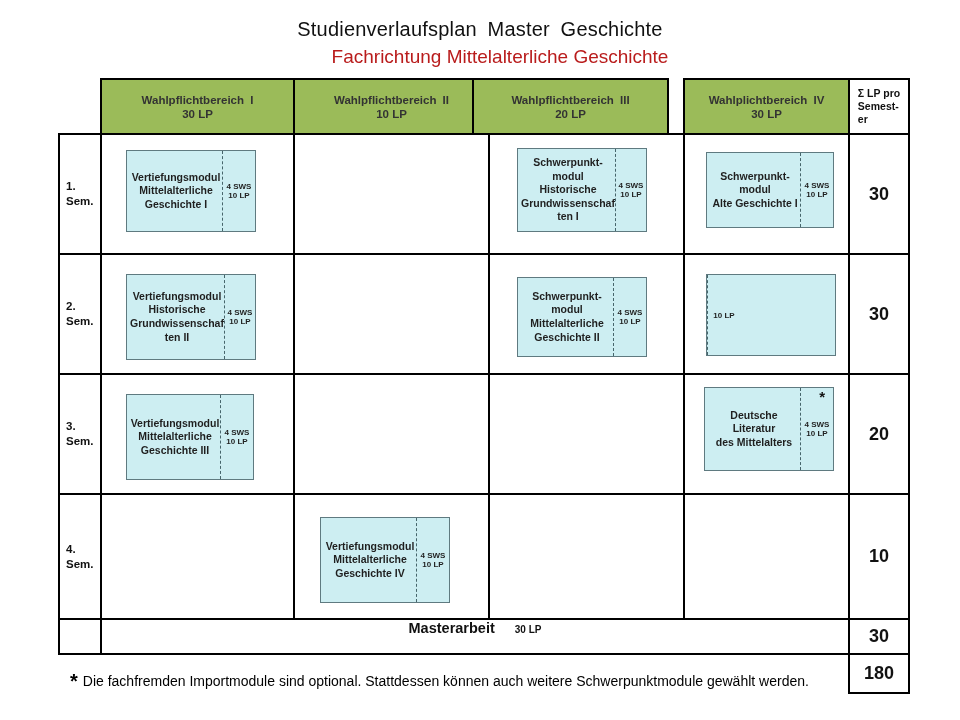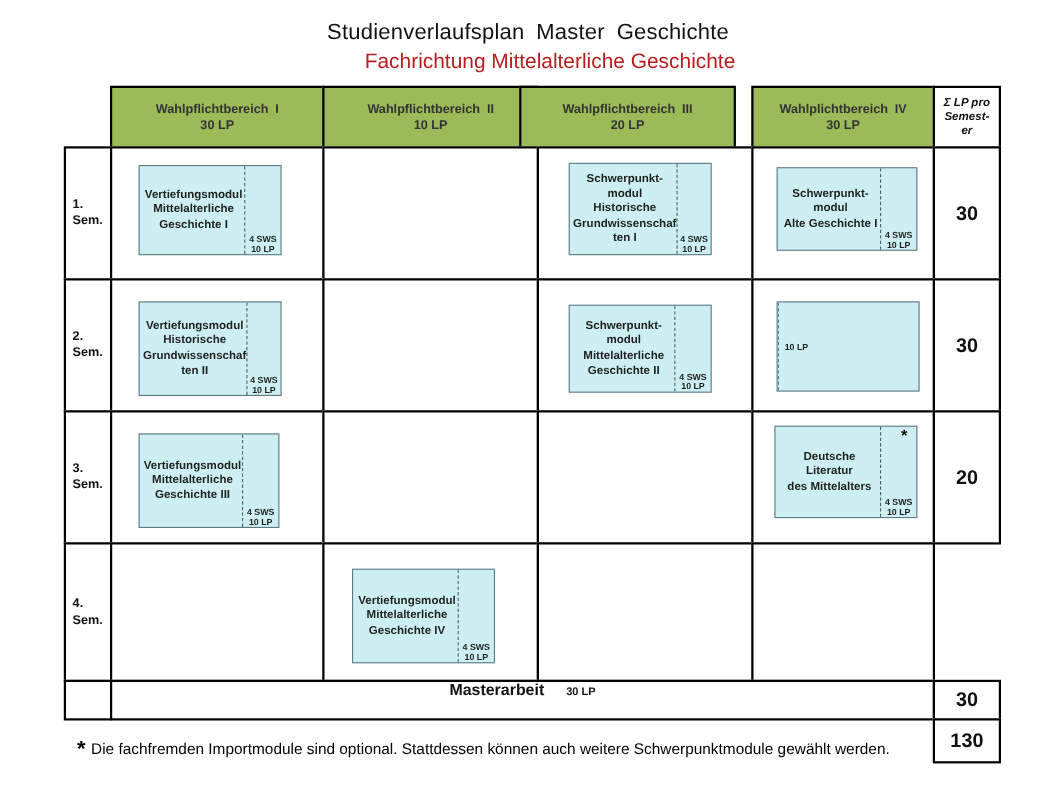--- a/index.html
+++ b/index.html
@@ -18,43 +18,43 @@
   .cell {
     position:absolute; box-sizing:border-box; border:2px solid #000; background:#fff;
   }
   .green {
     background:#9bbb59; display:flex; flex-direction:column;
     justify-content:center; align-items:center; gap:2px;
   }
   .hname { font-size:11.5px; font-weight:bold; color:#333; word-spacing:3px; }
   .hlp   { font-size:11.5px; font-weight:bold; color:#333; }
   .sumhdr {
-    display:flex; align-items:center; justify-content:center; text-align:center;
-    font-size:10.5px; font-weight:bold; white-space:pre-line; line-height:1.25; color:#111;font-style:italic;
+    display:flex; align-items:center; justify-content:center; 
+    font-size:10.5px; font-weight:bold; white-space:pre-line; line-height:1.25; color:#111;
   }
   .semcell {
     display:flex; align-items:center; padding-left:6px;
     font-size:11.5px; font-weight:bold; white-space:pre-line; line-height:1.3; color:#111;
   }
   .sumcell {
     display:flex; align-items:center; justify-content:center;
     font-size:18px; font-weight:600; color:#111;
   }
   .module {
     position:absolute; box-sizing:border-box; background:#cdeef2;
     border:1.5px solid #5f7a80; display:flex; overflow:hidden;
   }
   .mtitle {
     flex:1; display:flex; align-items:center; justify-content:center; text-align:center;
     font-size:10.5px; font-weight:bold; line-height:1.3; white-space:pre-line;
     color:#1f1f1f; padding:2px 0 2px 3px;
   }
   .mdivider { align-self:stretch; width:0; border-left:1.5px dashed #46656b; }
   .mlabels {
-    width:32px; display:flex; flex-direction:column; justify-content:flex-end;
+    width:32px; display:flex; flex-direction:column; justify-content:center;
     align-items:center; font-size:8px; font-weight:bold; color:#1f1f1f;
   }
   .mlabels.single { justify-content:center; }
   .mstar { position:absolute; top:0px; right:8px; font-size:15px; font-weight:bold; color:#111; }
   .mastercell {
     display:flex; align-items:baseline; justify-content:center; gap:20px;
   }
   .masterlabel { font-size:14.5px; font-weight:bold; color:#111; }
   .masterlp { font-size:10px; font-weight:600; color:#111; }
   .footnote {
@@ -116,28 +116,29 @@
   <div class="cell" style="left:100px;top:373px;width:195px;height:122px"></div>
   <div class="cell" style="left:293px;top:373px;width:197px;height:122px"></div>
   <div class="cell" style="left:488px;top:373px;width:197px;height:122px"></div>
   <div class="cell" style="left:683px;top:373px;width:167px;height:122px"></div>
   <div class="cell sumcell" style="left:848px;top:373px;width:62px;height:122px">20</div>
 
   <div class="cell" style="left:100px;top:493px;width:195px;height:127px"></div>
   <div class="cell" style="left:293px;top:493px;width:197px;height:127px"></div>
   <div class="cell" style="left:488px;top:493px;width:197px;height:127px"></div>
   <div class="cell" style="left:683px;top:493px;width:167px;height:127px"></div>
+  <div class="cell sumcell" style="left:848px;top:493px;width:62px;height:127px">10</div>
 
   <div class="cell mastercell" style="left:100px;top:618px;width:750px;height:37px">
     <span class="masterlabel">Masterarbeit</span>
     <span class="masterlp">30 LP</span>
   </div>
   <div class="cell sumcell" style="left:848px;top:618px;width:62px;height:37px">30</div>
 
-  <div class="cell sumcell" style="left:848px;top:653px;width:62px;height:41px">130</div>
+  <div class="cell sumcell" style="left:848px;top:653px;width:62px;height:41px">180</div>
 
   <div class="module" style="left:126px;top:150px;width:130px;height:82px">
     <div class="mtitle">Vertiefungsmodul
 Mittelalterliche
 Geschichte I</div>
     <div class="mdivider"></div>
     <div class="mlabels">
       <span>4 SWS</span>
       <span>10 LP</span>
     </div>

